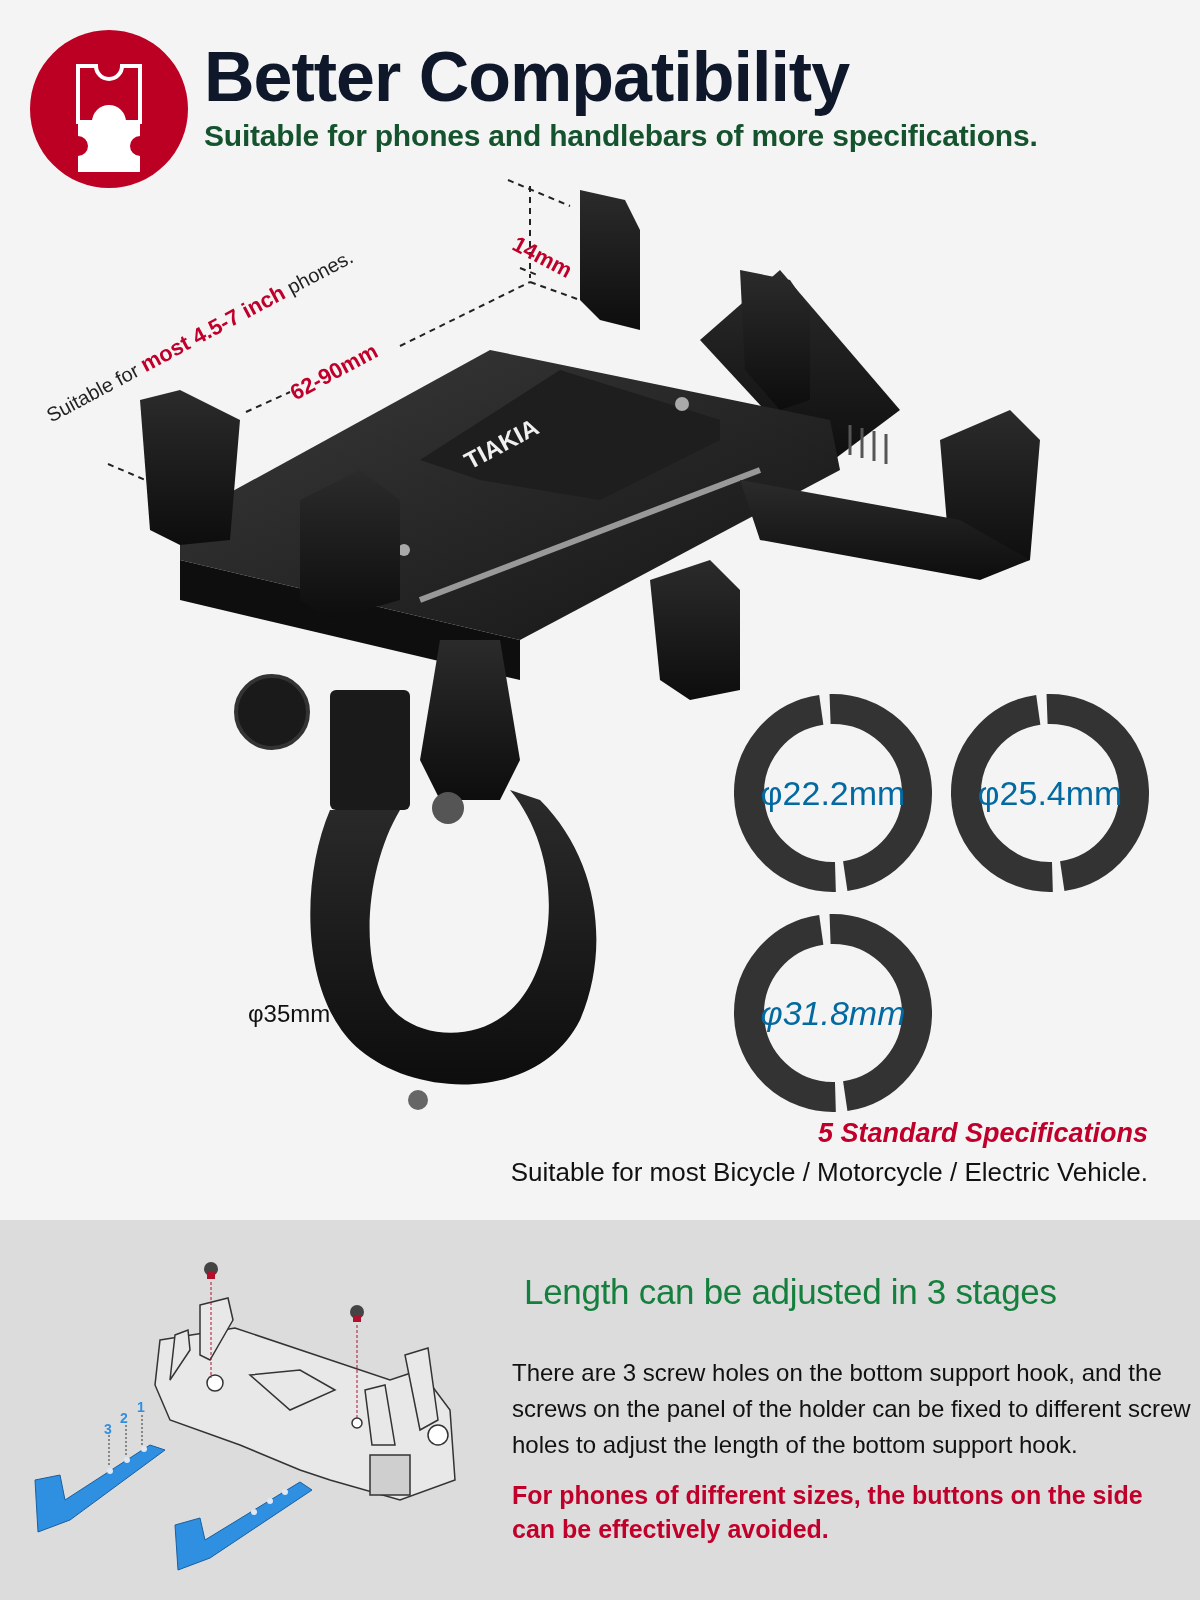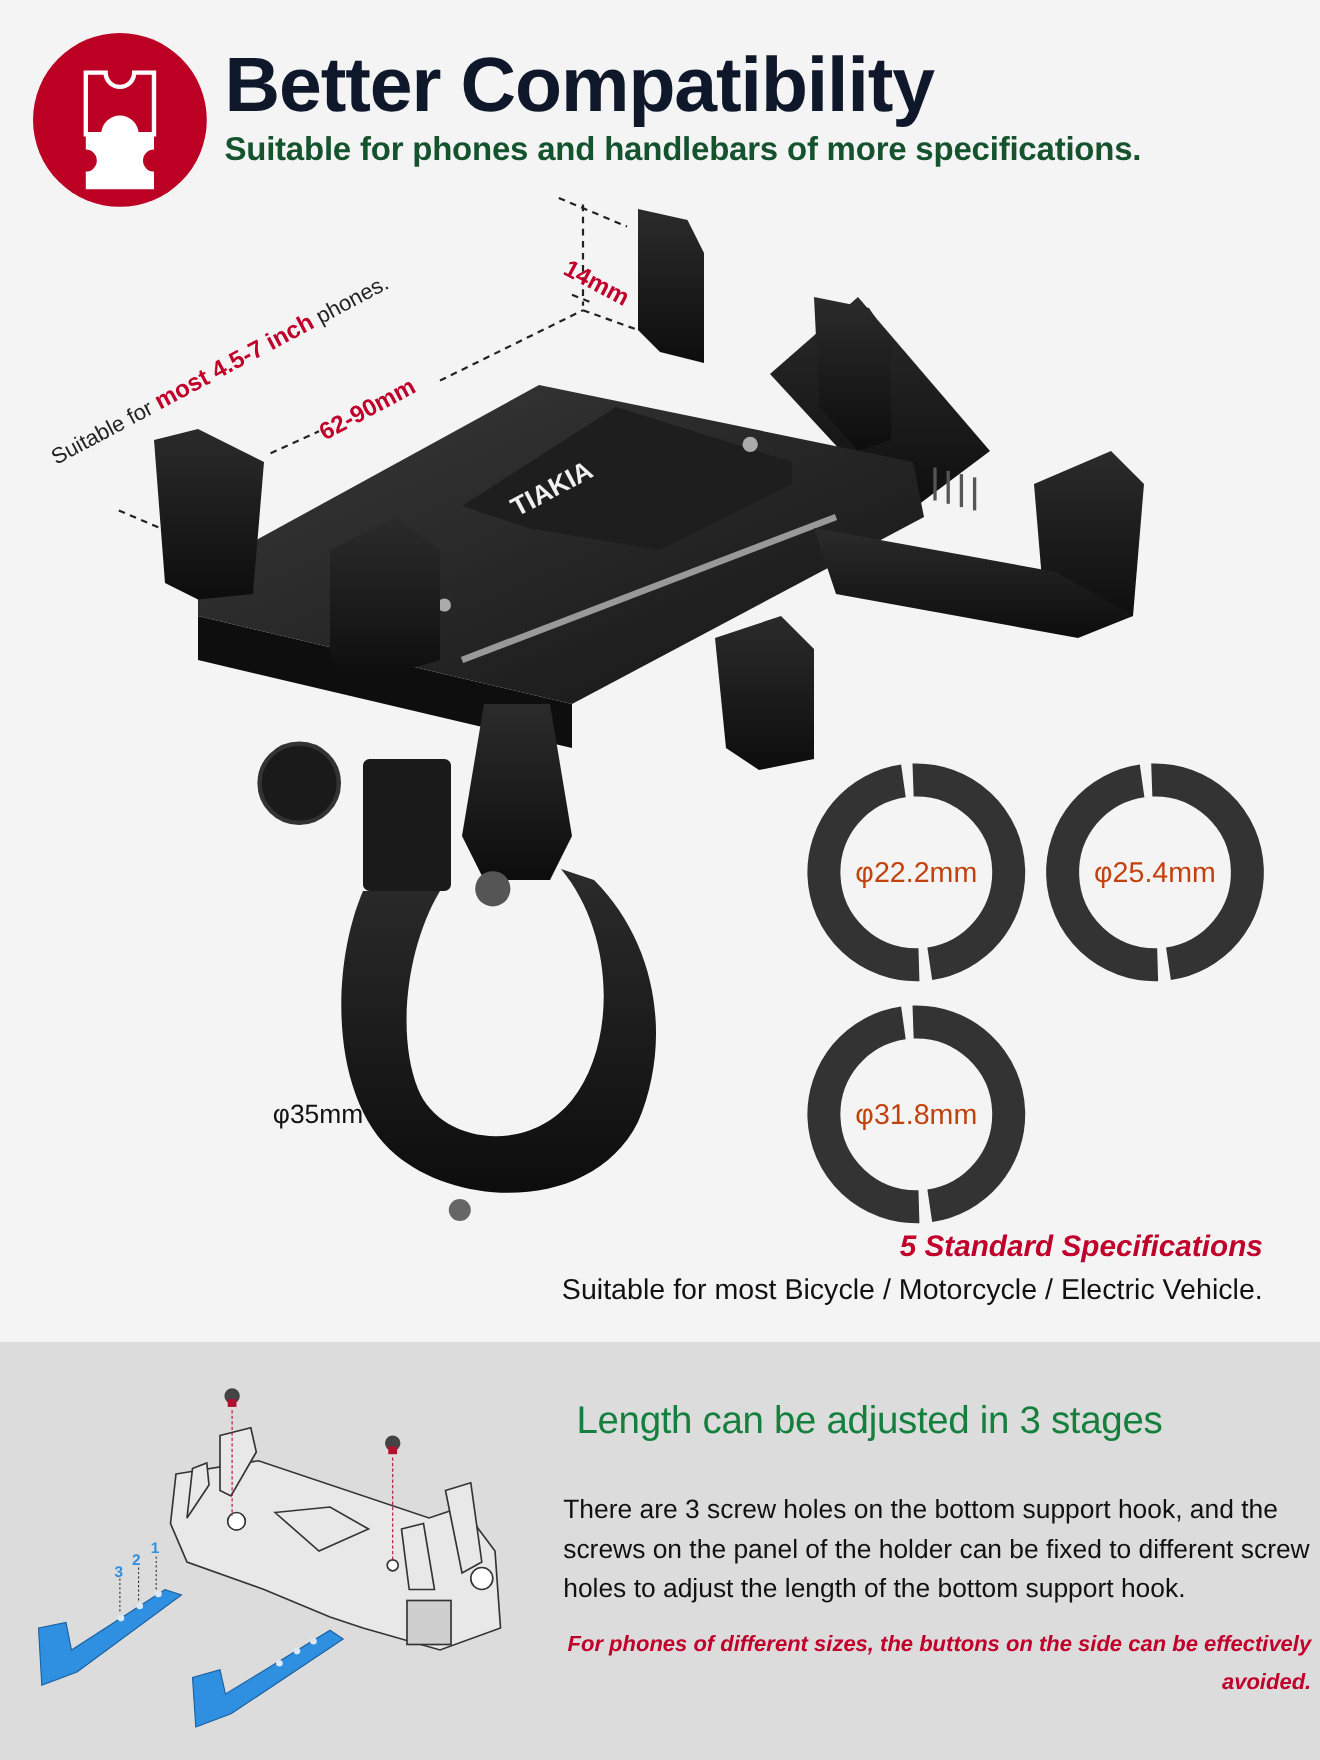--- a/index.html
+++ b/index.html
@@ -21,29 +21,29 @@
   .dim-text { position: absolute; font-family: "Liberation Sans", sans-serif; white-space: nowrap; transform-origin: left bottom; }
   .phones-note { left: 54px; top: 402px; font-size: 20px; color: #222; transform: rotate(-28deg); }
   .phones-note .red { color: #c0002a; font-weight: 700; font-size: 22px; }
   .width-dim { left: 298px; top: 380px; font-size: 22px; font-weight: 700; color: #c0002a; transform: rotate(-28deg); }
   .height-dim { left: 508px; top: 228px; font-size: 22px; font-weight: 700; color: #c0002a; transform: rotate(28deg); }
 
   .clamp-label { position: absolute; left: 200px; top: 1000px; font-size: 24px; color: #111; margin-left: 48px; }
 
   
   .ring { position: absolute; width: 200px; height: 200px; }
-  .ring-label { position: absolute; left: 0; top: 0; width: 200px; height: 200px; display: flex; align-items: center; justify-content: center; font-size: 26px; color: #c2410c; }
+  .ring-label { position: absolute; left: 0; top: 0; width: 200px; height: 200px; display: flex; align-items: center; justify-content: center; font-size: 34px; color: #0369a1; }
 
   .spec-title { position: absolute; right: 52px; top: 1118px; font-size: 27px; font-weight: 700; font-style: italic; color: #c0002a; }
   .spec-sub { position: absolute; right: 52px; top: 1157px; font-size: 26px; color: #111; }
 
   
   .adj-title { position: absolute; left: 512px; top: 1272px; font-size: 35px; font-weight: 400; color: #15803d; letter-spacing: -0.3px; margin-left: 12px; }
   .adj-body { position: absolute; left: 512px; top: 1355px; width: 680px; font-size: 24px; color: #111; line-height: 36px; }
-  .adj-note { position: absolute; left: 512px; top: 1478px; width: 680px; font-size: 20px; line-height: 34px; font-weight: 700; font-style: italic; color: #c0002a; text-align: right; }
+  .adj-note { position: absolute; left: 512px; top: 1478px; width: 680px; font-size: 25px; line-height: 34px; font-weight: 700; color: #c0002a; }
   .diagram { position: absolute; left: 0; top: 1220px; width: 480px; height: 380px; }
 </style>
 </head>
 <body>
 
 <div class="top">
 
   <div class="badge">
     <svg width="158" height="158" viewBox="0 0 158 158">
 
@@ -129,21 +129,21 @@
       <circle cx="100" cy="100" r="84" fill="none" stroke="#333" stroke-width="30" stroke-dasharray="254 10 254 10" transform="rotate(-92 100 100)"></circle>
     </svg>
     <div class="ring-label">φ22.2mm</div>
   </div>
   <div class="ring" style="left:950px; top:693px;">
     <svg width="200" height="200" viewBox="0 0 200 200">
       <circle cx="100" cy="100" r="84" fill="none" stroke="#333" stroke-width="30" stroke-dasharray="254 10 254 10" transform="rotate(-92 100 100)"></circle>
     </svg>
     <div class="ring-label">φ25.4mm</div>
   </div>
-  <div class="ring" style="left:733px; top:913px;">
+  <div class="ring" style="left:733px; top:913px;font-style:italic;">
     <svg width="200" height="200" viewBox="0 0 200 200">
       <circle cx="100" cy="100" r="84" fill="none" stroke="#333" stroke-width="30" stroke-dasharray="254 10 254 10" transform="rotate(-92 100 100)"></circle>
     </svg>
     <div class="ring-label">φ31.8mm</div>
   </div>
 
   <div class="spec-title">5 Standard Specifications</div>
   <div class="spec-sub">Suitable for most Bicycle / Motorcycle / Electric Vehicle.</div>
 </div>
 

